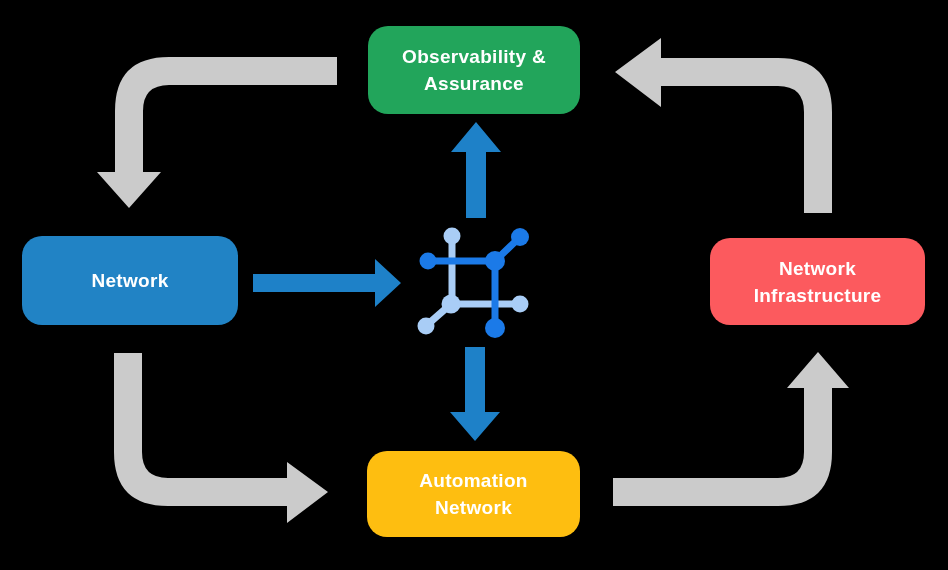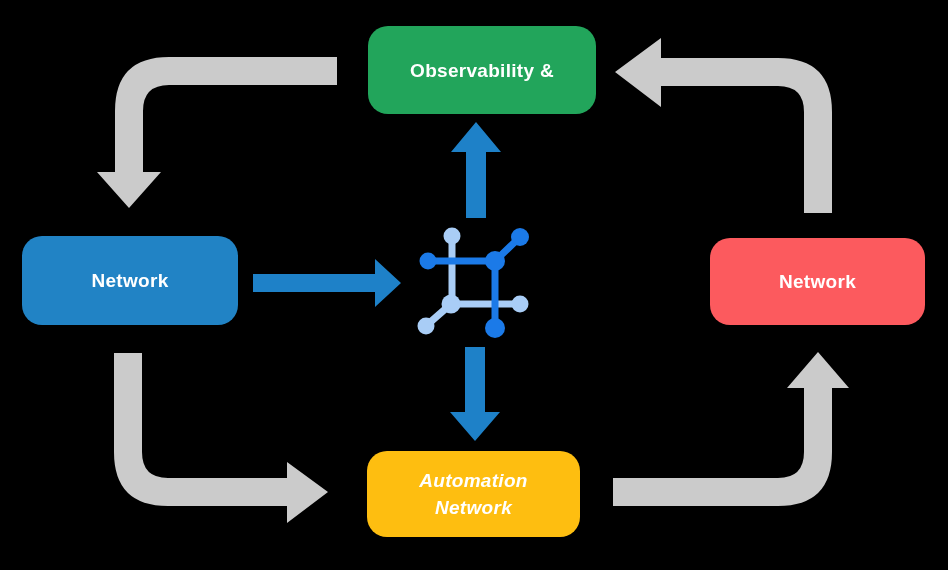--- a/index.html
+++ b/index.html
@@ -18,21 +18,21 @@
   .ic-light-node{fill:var(--icon-light-blue,#a9cdf6);}
   .ic-dark-node{fill:var(--icon-dark-blue,#1b7ae8);}
   .node{
     position:absolute;
     border-radius:20px;
     display:flex;flex-direction:column;align-items:center;justify-content:center;
     color:var(--label-text,#fff);
     font-size:19px;font-weight:600;letter-spacing:.3px;
     text-align:center;line-height:27px;
   }
-  .node-observability{left:368px;top:26px;width:228px;height:88px;}
+  .node-observability{left:368px;top:26px;width:212px;height:88px;}
   .node-operations{left:22px;top:236px;width:216px;height:89px;}
   .node-infrastructure{left:710px;top:238px;width:215px;height:87px;}
   .node-automation{left:367px;top:451px;width:213px;height:86px;}
 </style>
 </head>
 <body>
 
 <div class="canvas">
 
   <svg class="arrows-layer" viewBox="0 0 948 570" xmlns="http://www.w3.org/2000/svg">
@@ -61,28 +61,30 @@
       <line class="ic-dark-line" x1="80" y1="36" x2="104" y2="13"></line>
       <circle class="ic-dark-node" cx="105" cy="12" r="9"></circle>
       <line class="ic-dark-line" x1="80" y1="36" x2="80" y2="103"></line>
       <circle class="ic-dark-node" cx="80" cy="103" r="10"></circle>
       <circle class="ic-dark-node" cx="80" cy="36" r="10"></circle>
     </g>
   </svg>
 
   <div class="node node-observability" style="background-color: rgb(34, 165, 91);">
     <div>Observability &amp;</div>
+    <div>Assurance</div>
   </div>
 
   <div class="node node-operations" style="background-color: rgb(33, 131, 197);">
     <div>Network</div>
   </div>
 
   <div class="node node-infrastructure" style="background-color: rgb(252, 90, 94);">
     <div>Network</div>
+    <div>Infrastructure</div>
   </div>
 
-  <div class="node node-automation" style="background-color: rgb(254, 190, 16); font-style: italic;">
+  <div class="node node-automation" style="background-color: rgb(254, 190, 16);">
     <div>Automation</div>
     <div>Network</div>
   </div>
 
 </div>
 
 </body></html>

